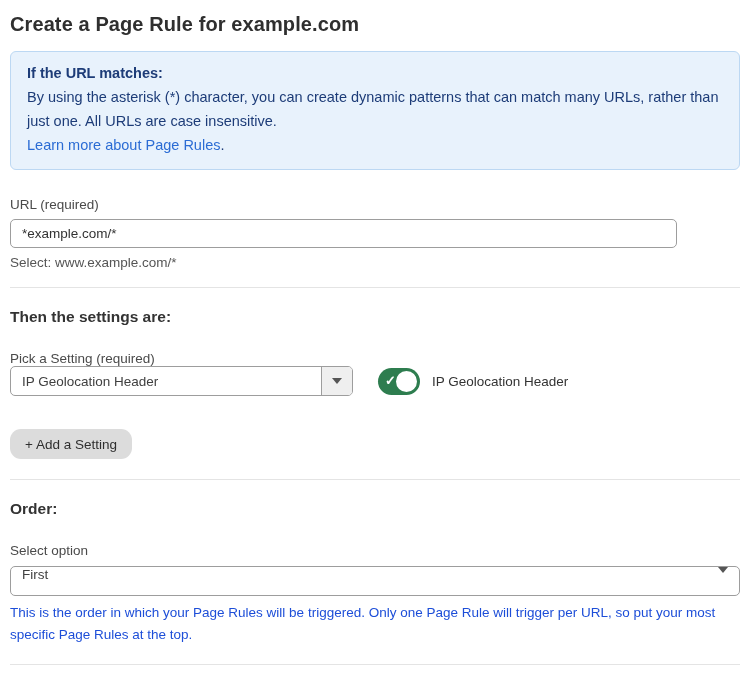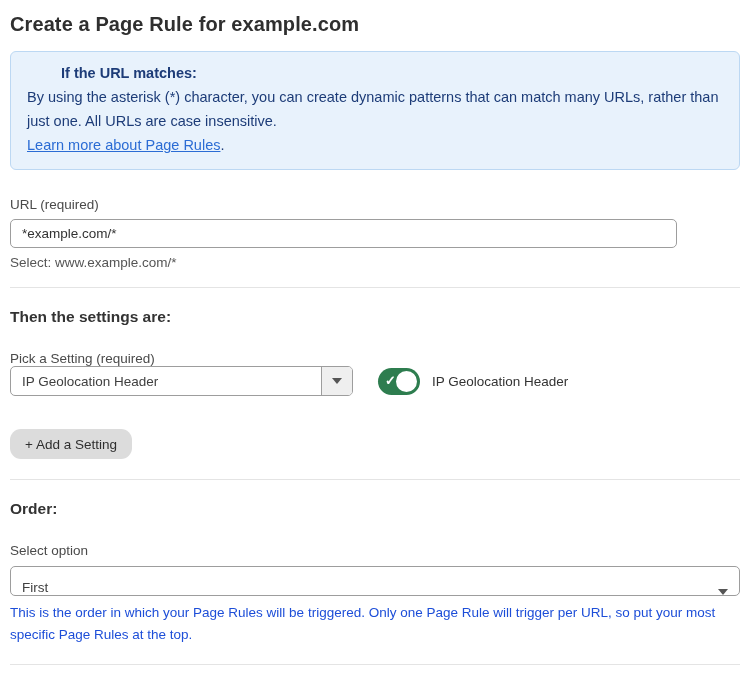--- a/index.html
+++ b/index.html
@@ -22,24 +22,23 @@
   .info-box {
     margin-top: 15px;
     background: #e8f2fc;
     border: 1px solid #bcd8f3;
     border-radius: 6px;
     padding: 9px 16px 12px 16px;
     color: #1d3c78;
     font-size: 14.5px;
     line-height: 24px;
   }
-  .info-box .info-heading { font-weight: bold; margin-left: 34px; }
+  .info-box .info-heading { font-weight: bold; }
   .info-box a.info-link {
     color: #2b6cd4;
-    text-decoration: underline;
     cursor: pointer;
   }
 
   .field-label {
     font-size: 13.5px;
     color: #4a4a4a;
     margin-top: 27px;
   }
   .text-input {
     display: block;
@@ -167,21 +166,21 @@
   .add-setting-btn { margin-top: 33px; }
 
   .full-select {
     margin-top: 8px;
     width: 730px;
     height: 30px;
     border: 1px solid #9d9d9d;
     border-radius: 5px;
     background: #ffffff;
     display: flex;
-    align-items: flex-end;
+    align-items: flex-start;
     padding: 0 11px;
     font-size: 13.5px;
     color: #404040;
     cursor: pointer;
   }
   .full-select .select-value { flex: 1; }
 
   .order-helper {
     margin-top: 6px;
     font-size: 13.5px;

